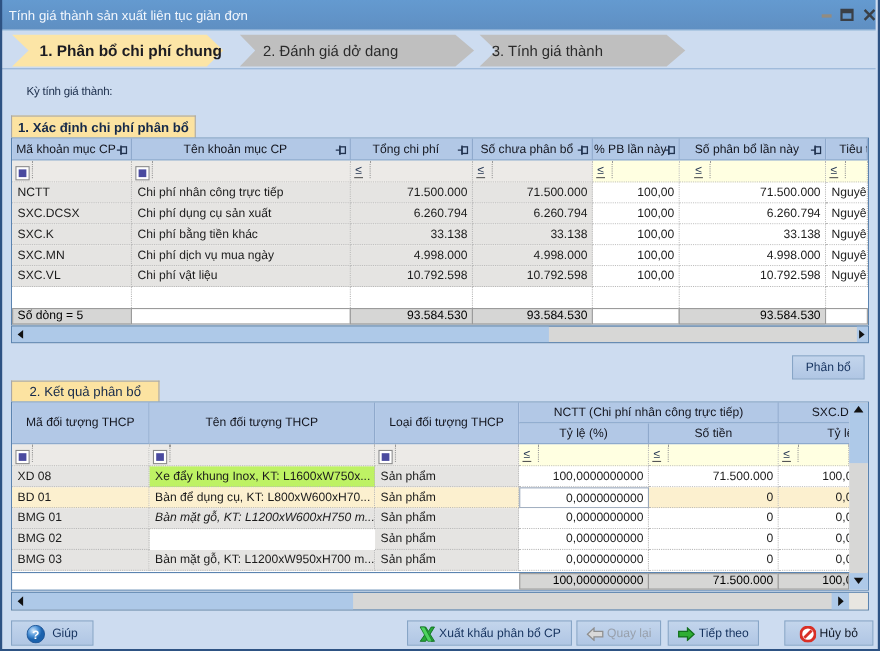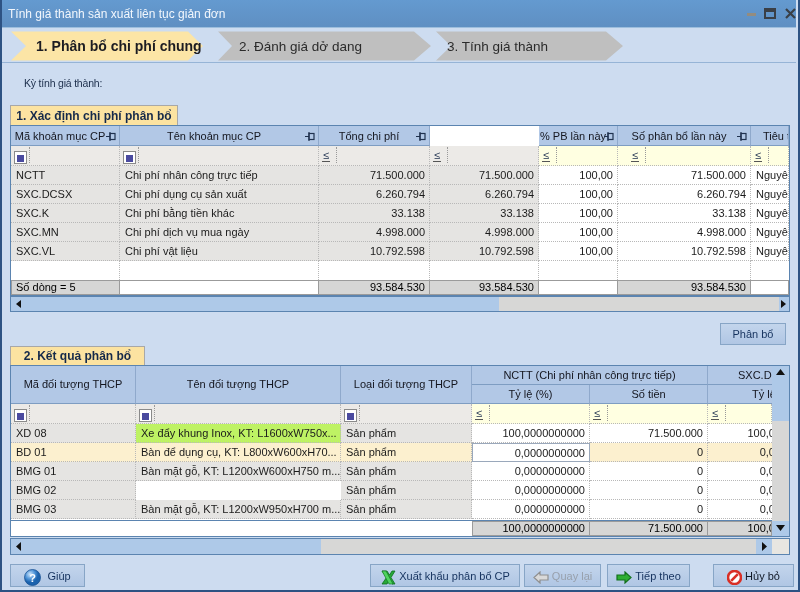--- a/index.html
+++ b/index.html
@@ -41,20 +41,25 @@
           <path d="M0 4.5 H4" stroke="#20324f" stroke-width="1"></path>
           <rect x="4" y="1.5" width="5" height="6" fill="none" stroke="#20324f" stroke-width="1.2"></rect>
           <path d="M4 0 V9" stroke="#20324f" stroke-width="1.2"></path>
         </svg></span></div>
 <div class="hcell" style="left:120px;top:126px;width:199px;height:20px;border-bottom:1px solid #7e9dc2;"><span style="margin-right:10px;">Tên khoản mục CP</span><span style="position:absolute;right:3px;top:6px;line-height:0;"><svg width="10" height="9" viewBox="0 0 10 9" style="vertical-align:-1px">
           <path d="M0 4.5 H4" stroke="#20324f" stroke-width="1"></path>
           <rect x="4" y="1.5" width="5" height="6" fill="none" stroke="#20324f" stroke-width="1.2"></rect>
           <path d="M4 0 V9" stroke="#20324f" stroke-width="1.2"></path>
         </svg></span></div>
 <div class="hcell" style="left:319px;top:126px;width:111px;height:20px;border-bottom:1px solid #7e9dc2;"><span style="margin-right:10px;">Tổng chi phí</span><span style="position:absolute;right:3px;top:6px;line-height:0;"><svg width="10" height="9" viewBox="0 0 10 9" style="vertical-align:-1px">
+          <path d="M0 4.5 H4" stroke="#20324f" stroke-width="1"></path>
+          <rect x="4" y="1.5" width="5" height="6" fill="none" stroke="#20324f" stroke-width="1.2"></rect>
+          <path d="M4 0 V9" stroke="#20324f" stroke-width="1.2"></path>
+        </svg></span></div>
+<div class="hcell" style="left:430px;top:126px;width:109px;height:20px;border-bottom:1px solid #7e9dc2;"><span style="margin-right:10px;">Số chưa phân bổ</span><span style="position:absolute;right:3px;top:6px;line-height:0;"><svg width="10" height="9" viewBox="0 0 10 9" style="vertical-align:-1px">
           <path d="M0 4.5 H4" stroke="#20324f" stroke-width="1"></path>
           <rect x="4" y="1.5" width="5" height="6" fill="none" stroke="#20324f" stroke-width="1.2"></rect>
           <path d="M4 0 V9" stroke="#20324f" stroke-width="1.2"></path>
         </svg></span></div>
 <div class="hcell" style="left:539px;top:126px;width:79px;height:20px;border-bottom:1px solid #7e9dc2;"><span style="margin-right:10px;">% PB lần này</span><span style="position:absolute;right:3px;top:6px;line-height:0;"><svg width="10" height="9" viewBox="0 0 10 9" style="vertical-align:-1px">
           <path d="M0 4.5 H4" stroke="#20324f" stroke-width="1"></path>
           <rect x="4" y="1.5" width="5" height="6" fill="none" stroke="#20324f" stroke-width="1.2"></rect>
           <path d="M4 0 V9" stroke="#20324f" stroke-width="1.2"></path>
         </svg></span></div>
 <div class="hcell" style="left:618px;top:126px;width:133px;height:20px;border-bottom:1px solid #7e9dc2;"><span style="margin-right:10px;">Số phân bổ lần này</span><span style="position:absolute;right:3px;top:6px;line-height:0;"><svg width="10" height="9" viewBox="0 0 10 9" style="vertical-align:-1px">
@@ -123,21 +128,21 @@
 <div class="abs" style="left:0;top:0;width:488px;height:14px;background:#aec9e8;"></div>
 <div class="abs" style="left:768px;top:0;width:10px;height:14px;background:#aec9e8;"></div>
 <svg class="abs" style="left:4px;top:3px;" width="8" height="8" viewBox="0 0 8 8">
         <polygon points="6,0 6,8 1,4" fill="#111"></polygon>
       </svg>
 <svg class="abs" style="left:768px;top:3px;" width="8" height="8" viewBox="0 0 8 8">
         <polygon points="2,0 2,8 7,4" fill="#111"></polygon>
       </svg>
 </div>
 <div class="btn" style="left:720px;top:323px;width:66px;height:22px;line-height:21px;">Phân bổ</div>
-<div class="abs" style="left:10px;top:346px;width:135px;height:36px;background:#fce3a1;border:1px solid #a8a8a8;border-bottom:none;font-size:12px;font-weight:bold;color:#15294a;text-align:center;line-height:19px;">2. Kết quả phân bổ</div>
+<div class="abs" style="left:10px;top:346px;width:135px;height:36px;background:#fce3a1;border:1px solid #a8a8a8;border-bottom:none;font-size:12px;font-weight:normal;color:#15294a;text-align:center;line-height:19px;">2. Kết quả phân bổ</div>
 <div class="abs" style="left:10px;top:365px;width:780px;height:172px;border:1px solid #5b84b0;background:#fff;"></div>
 <div class="hcell" style="left:11px;top:366px;width:125px;height:38px;border-bottom:1px solid #7e9dc2;line-height:36px;">Mã đối tượng THCP</div>
 <div class="hcell" style="left:136px;top:366px;width:205px;height:38px;border-bottom:1px solid #7e9dc2;line-height:36px;">Tên đối tượng THCP</div>
 <div class="hcell" style="left:341px;top:366px;width:131px;height:38px;border-bottom:1px solid #7e9dc2;line-height:36px;">Loại đối tượng THCP</div>
 <div class="hcell" style="left:472px;top:366px;width:236px;height:19px;border-bottom:1px solid #7e9dc2;line-height:18px;">NCTT (Chi phí nhân công trực tiếp)</div>
 <div class="hcell" style="left:708px;top:366px;width:64px;height:19px;border-bottom:1px solid #7e9dc2;text-align:left;padding-left:30px;line-height:18px;border-right:none;">SXC.DCSX (C</div>
 <div class="hcell" style="left:472px;top:385px;width:118px;height:19px;border-bottom:1px solid #7e9dc2;line-height:18px;">Tỷ lệ (%)</div>
 <div class="hcell" style="left:590px;top:385px;width:118px;height:19px;border-bottom:1px solid #7e9dc2;line-height:18px;">Số tiền</div>
 <div class="hcell" style="left:708px;top:385px;width:64px;height:19px;border-bottom:1px solid #7e9dc2;text-align:left;padding-left:44px;line-height:18px;border-right:none;">Tỷ lệ (%)</div>
 <div class="cell" style="left:11px;top:404px;width:125px;height:20px;background:#eceae7;border-right:1px dotted #b8b8b8;border-bottom:1px dotted #b8b8b8;padding-left:3px;line-height:18px;"><span style="display:inline-block;width:13px;height:13px;border:1px solid #8a8a8a;background:#fff;vertical-align:-3px;text-align:center;line-height:13px;"><span style="display:inline-block;width:7px;height:7px;background:#4a4a9f;"></span></span><span style="display:inline-block;height:16px;border-right:1px dotted #999;margin-left:2px;vertical-align:-4px;"></span></div>
@@ -156,21 +161,21 @@
     </div>
 <div class="cell" style="left:11px;top:443px;width:125px;height:19px;background:#fcf0cf;border-right:1px dotted #b8b8b8;border-bottom:1px dotted #b8b8b8;padding-left:5px;">BD 01</div>
 <div class="cell" style="left:136px;top:443px;width:205px;height:19px;background:#fcf0cf;border-right:1px dotted #b8b8b8;border-bottom:1px dotted #b8b8b8;padding-left:5px;">Bàn để dụng cụ, KT: L800xW600xH70...</div>
 <div class="cell" style="left:341px;top:443px;width:131px;height:19px;background:#fcf0cf;border-right:1px dotted #b8b8b8;border-bottom:1px dotted #b8b8b8;padding-left:5px;">Sản phẩm</div>
 <div class="cell" style="left:472px;top:443px;width:118px;height:19px;background:#fff;border-right:1px dotted #b8b8b8;border-bottom:1px dotted #b8b8b8;text-align:right;padding-right:4px;border:1px solid #9aa8bb;">0,0000000000</div>
 <div class="cell" style="left:590px;top:443px;width:118px;height:19px;background:#fcf0cf;border-right:1px dotted #b8b8b8;border-bottom:1px dotted #b8b8b8;text-align:right;padding-right:4px;">0</div>
 <div class="cell" style="left:708px;top:443px;width:64px;height:19px;background:#fcf0cf;border-bottom:1px dotted #b8b8b8;overflow:hidden;">
       <div style="width:126px;text-align:right;padding-right:4px;">0,0000000000</div>
     </div>
 <div class="cell" style="left:11px;top:462px;width:125px;height:19px;background:#e5e4e2;border-right:1px dotted #b8b8b8;border-bottom:1px dotted #b8b8b8;padding-left:5px;">BMG 01</div>
-<div class="cell" style="left:136px;top:462px;width:205px;height:19px;background:#e5e4e2;border-right:1px dotted #b8b8b8;border-bottom:1px dotted #b8b8b8;padding-left:5px;">Bàn mặt gỗ, KT: L1200xW600xH750 m...</div>
+<div class="cell" style="left:136px;top:462px;width:205px;height:19px;background:#e5e4e2;border-right:1px dotted #b8b8b8;border-bottom:1px dotted #b8b8b8;padding-left:5px;font-style:italic;">Bàn mặt gỗ, KT: L1200xW600xH750 m...</div>
 <div class="cell" style="left:341px;top:462px;width:131px;height:19px;background:#e5e4e2;border-right:1px dotted #b8b8b8;border-bottom:1px dotted #b8b8b8;padding-left:5px;">Sản phẩm</div>
 <div class="cell" style="left:472px;top:462px;width:118px;height:19px;background:#fff;border-right:1px dotted #b8b8b8;border-bottom:1px dotted #b8b8b8;text-align:right;padding-right:4px;">0,0000000000</div>
 <div class="cell" style="left:590px;top:462px;width:118px;height:19px;background:#fff;border-right:1px dotted #b8b8b8;border-bottom:1px dotted #b8b8b8;text-align:right;padding-right:4px;">0</div>
 <div class="cell" style="left:708px;top:462px;width:64px;height:19px;background:#fff;border-bottom:1px dotted #b8b8b8;overflow:hidden;">
       <div style="width:126px;text-align:right;padding-right:4px;">0,0000000000</div>
     </div>
 <div class="cell" style="left:11px;top:481px;width:125px;height:19px;background:#e5e4e2;border-right:1px dotted #b8b8b8;border-bottom:1px dotted #b8b8b8;padding-left:5px;">BMG 02</div>
 <div class="cell" style="left:341px;top:481px;width:131px;height:19px;background:#e5e4e2;border-right:1px dotted #b8b8b8;border-bottom:1px dotted #b8b8b8;padding-left:5px;">Sản phẩm</div>
 <div class="cell" style="left:472px;top:481px;width:118px;height:19px;background:#fff;border-right:1px dotted #b8b8b8;border-bottom:1px dotted #b8b8b8;text-align:right;padding-right:4px;">0,0000000000</div>
 <div class="cell" style="left:590px;top:481px;width:118px;height:19px;background:#fff;border-right:1px dotted #b8b8b8;border-bottom:1px dotted #b8b8b8;text-align:right;padding-right:4px;">0</div>

